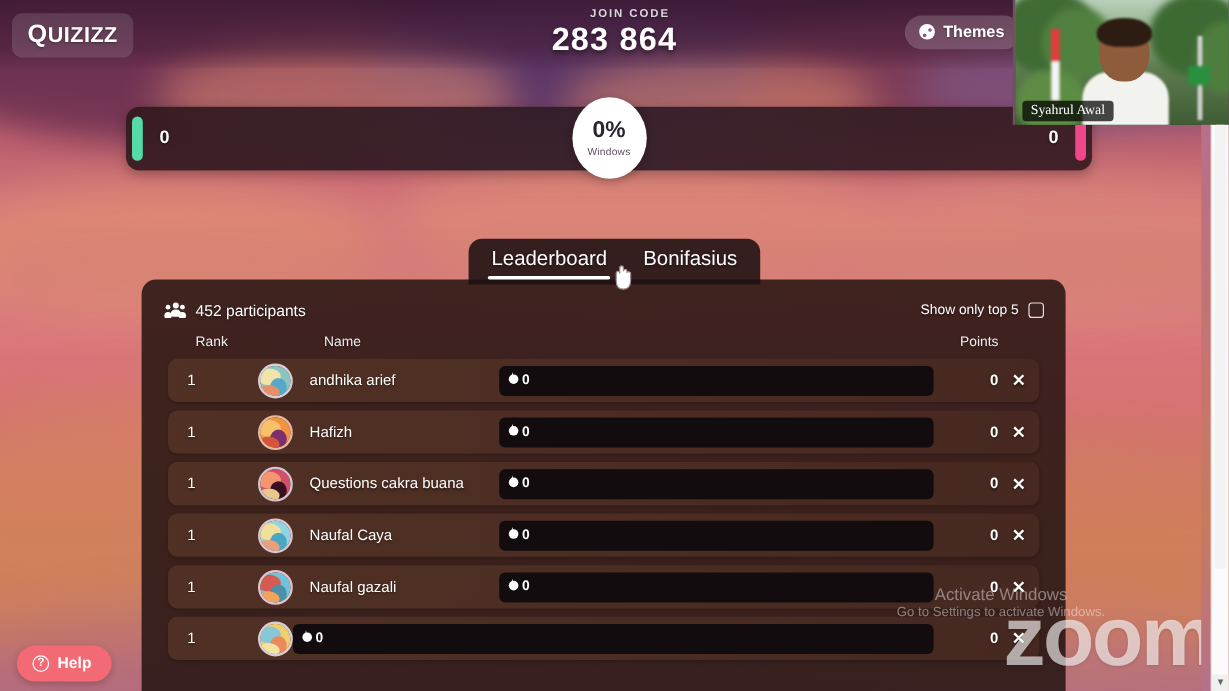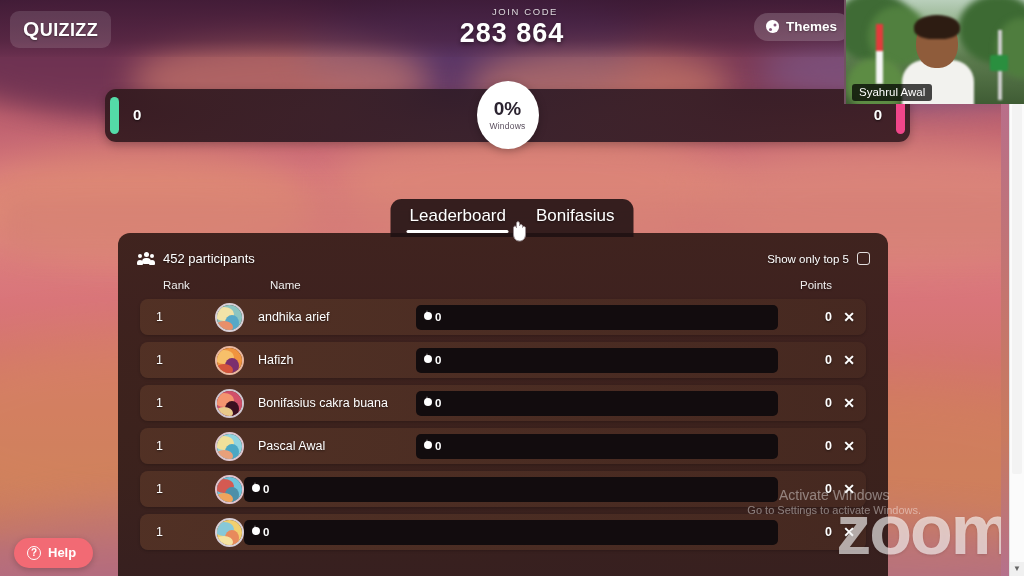--- a/index.html
+++ b/index.html
@@ -54,21 +54,21 @@
   #logo {
     position:absolute; left:10px; top:11px;
     padding:6px 13px 7px 13px; border-radius:9px;
     background:rgba(255,255,255,.13);
     color:#fff; font-size:18px; font-weight:bold; letter-spacing:.4px;
     text-shadow:0 1px 2px rgba(0,0,0,.4);
   }
   #logo .bigq { font-size:21px; }
   #joincode { position:absolute; left:0; right:0; top:6px; text-align:center; }
   #joincode .lbl {
-    color:rgba(255,255,255,.82); font-size:9.5px; letter-spacing:1.6px; font-weight:normal;
+    color:rgba(255,255,255,.82); font-size:9.5px; letter-spacing:1.6px; font-weight:bold;
     text-shadow:0 1px 2px rgba(0,0,0,.4);
     margin-left:26px;
   }
   #joincode .code {
     color:#fff; font-size:27px; font-weight:bold; letter-spacing:1px; margin-top:1px;
     text-shadow:0 2px 4px rgba(0,0,0,.45);
   }
   #themes-btn {
     position:absolute; right:173px; top:13px;
     display:flex; align-items:center; gap:7px;
@@ -110,21 +110,21 @@
     position:absolute; left:0px; top:44px; width:72px; height:56px;
     background:#f2f2ee; border-radius:22px 22px 6px 6px; filter:blur(.8px);
   }
   .cam-neck { position:absolute; left:26px; top:40px; width:18px; height:14px; background:#8f5c3b; }
   #webcam .flag { position:absolute; left:30px; top:24px; width:7px; height:60px; background:linear-gradient(180deg,#e23b3b 0%,#e23b3b 45%,#f5f5f5 45%,#f5f5f5 100%); filter:blur(1.2px);}
   #webcam .pole { position:absolute; left:152px; top:30px; width:4px; height:70px; background:#cfcfcf; filter:blur(1px);}
   #webcam .sign { position:absolute; left:144px; top:55px; width:18px; height:16px; background:#2a8f3f; filter:blur(1.2px); border-radius:2px;}
   #cam-name {
     position:absolute; left:6px; bottom:3px; z-index:3;
     background:rgba(0,0,0,.72); color:#fff; font-size:11.5px;
-    padding:2px 7px 3px 7px; border-radius:3px; font-weight:500;
+    padding:2px 7px 3px 7px; border-radius:3px; font-weight:500;font-family:Liberation Serif, serif;
   }
 
   
   #accwrap { position:absolute; left:105px; top:89px; width:805px; height:53px; z-index:4; }
   #accbar {
     position:absolute; inset:0; border-radius:11px;
     background:linear-gradient(90deg, rgba(52,26,31,.93) 0%, rgba(48,28,40,.93) 45%, rgba(56,28,34,.93) 100%);
     box-shadow:0 3px 10px rgba(0,0,0,.25);
   }
   .acc-marker { position:absolute; top:8px; width:9px; height:37px; border-radius:5px; }
@@ -403,54 +403,55 @@
       </div>
       <div class="row">
         <div class="r-rank">1</div>
         <div class="r-av" style="border-color:#cfc6d0">
           <div class="av-a" style="background:#d14f6a">
             <div class="b1" style="left:-3px;top:2px;width:20px;height:14px;background:#f4956f;"></div>
             <div class="b2" style="left:8px;top:10px;width:14px;height:16px;background:#3a1020;"></div>
             <div class="b3" style="left:-2px;top:16px;width:18px;height:12px;background:#e8c98a;"></div>
           </div>
         </div>
-        <div class="r-name">Bonifasius cakra buana</div>
+        <div class="r-name">Questions cakra buana</div>
         <div class="r-streak">
           <span class="drop"></span>
           <span class="streak-val">0</span>
         </div>
         <div class="r-pts">0</div>
         <div class="r-x">✕</div>
       </div>
       <div class="row">
         <div class="r-rank">1</div>
         <div class="r-av" style="border-color:#dcc6cf">
           <div class="av-a" style="background:#8fd4e0">
             <div class="b1" style="left:-3px;top:2px;width:20px;height:14px;background:#f0e09a;"></div>
             <div class="b2" style="left:8px;top:10px;width:14px;height:16px;background:#4aa7c4;"></div>
             <div class="b3" style="left:-2px;top:16px;width:18px;height:12px;background:#e8a07a;"></div>
           </div>
         </div>
-        <div class="r-name">Pascal Awal</div>
+        <div class="r-name">Naufal Caya</div>
         <div class="r-streak">
           <span class="drop"></span>
           <span class="streak-val">0</span>
         </div>
         <div class="r-pts">0</div>
         <div class="r-x">✕</div>
       </div>
       <div class="row">
         <div class="r-rank">1</div>
         <div class="r-av" style="border-color:#e0c3cd">
           <div class="av-a" style="background:#6fc4dc">
             <div class="b1" style="left:-3px;top:2px;width:20px;height:14px;background:#d45a52;"></div>
             <div class="b2" style="left:8px;top:10px;width:14px;height:16px;background:#4d8fa8;"></div>
             <div class="b3" style="left:-2px;top:16px;width:18px;height:12px;background:#f0a45c;"></div>
           </div>
         </div>
+        <div class="r-name">Naufal gazali</div>
         <div class="r-streak">
           <span class="drop"></span>
           <span class="streak-val">0</span>
         </div>
         <div class="r-pts">0</div>
         <div class="r-x">✕</div>
       </div>
       <div class="row">
         <div class="r-rank">1</div>
         <div class="r-av" style="border-color:#d8d0d8">

